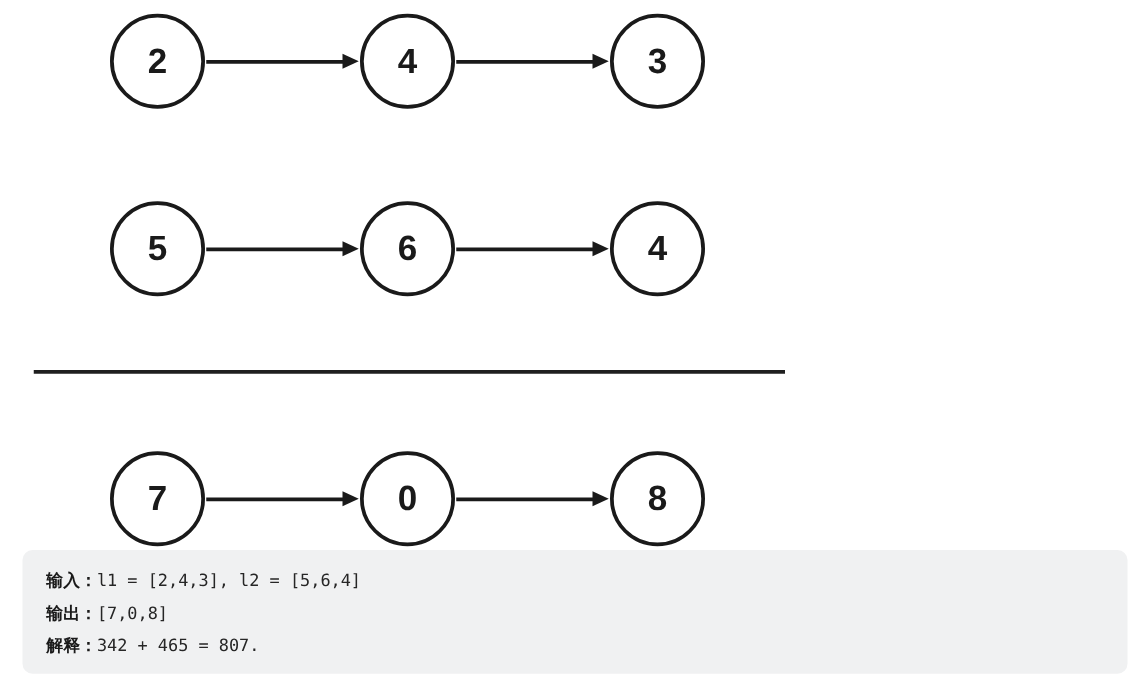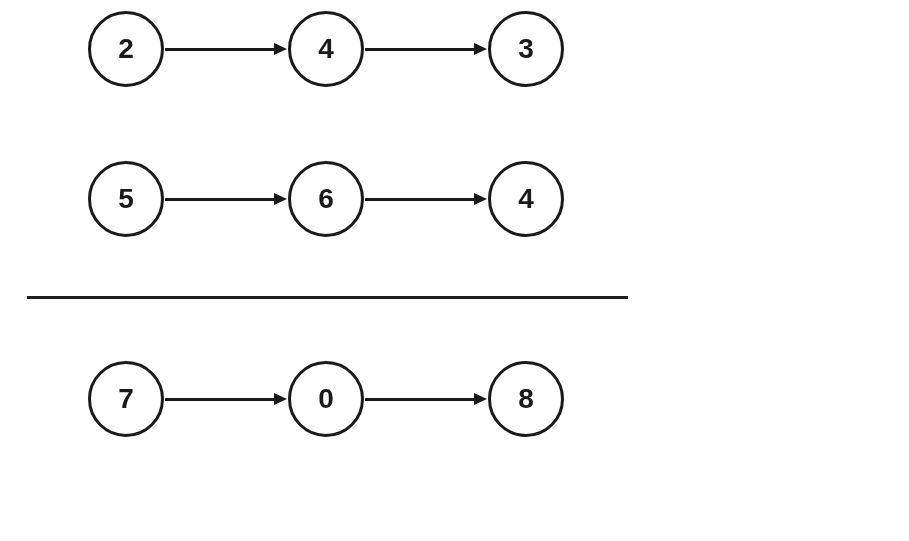--- a/index.html
+++ b/index.html
@@ -154,14 +154,19 @@
     <span>0</span>
   </div>
   <div class="arrow arr-b arr-row3">
     <div class="arrow-line"></div>
     <div class="arrow-head"></div>
   </div>
   <div class="node col3 row3">
     <span>8</span>
   </div>
 
+  <div class="example">
+    <div class="ex-line"><span class="ex-label">输入：</span><span>l1 = [2,4,3], l2 = [5,6,4]</span></div>
+    <div class="ex-line"><span class="ex-label">输出：</span><span>[7,0,8]</span></div>
+    <div class="ex-line"><span class="ex-label">解释：</span><span>342 + 465 = 807.</span></div>
+  </div>
 
 </div>
 
 </body></html>

